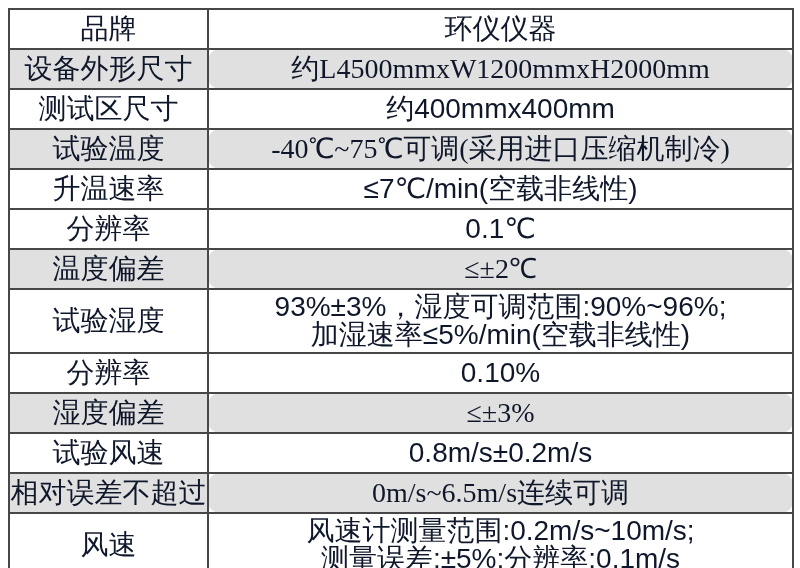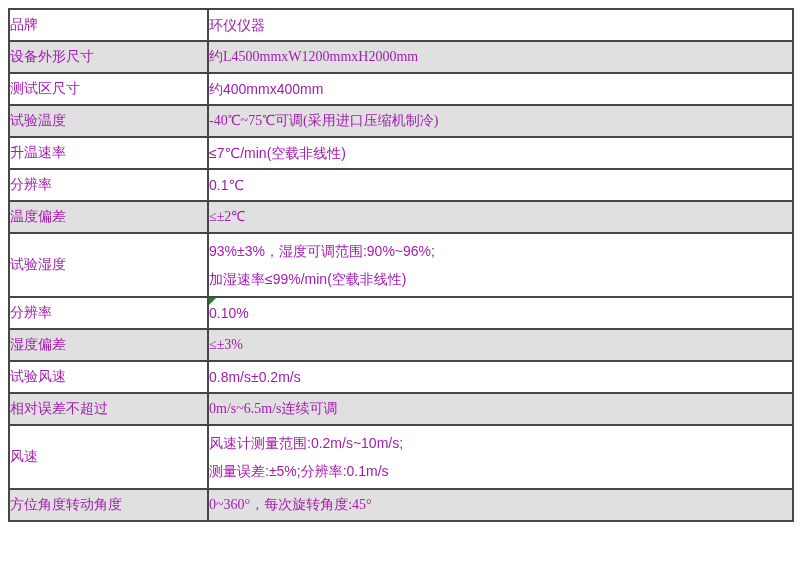--- a/index.html
+++ b/index.html
@@ -14,33 +14,34 @@
     position: absolute;
     left: 8px;
     top: 8px;
     width: 784px;
     border-collapse: collapse;
     table-layout: fixed;
   }
   .spec-table td {
     border: 2px solid #474747;
     padding: 0;
+    text-align: center;
     vertical-align: middle;
-    font-size: 14px;
-    color: #a21caf;
+    font-size: 28px;
+    color: #0f172a;
     overflow: hidden;
     white-space: nowrap;
   }
   col.c-label { width: 199px; }
   col.c-value { width: 585px; }
   tr.single td { height: 30px; }
   tr.double td { height: 62px; }
   tr.shaded td { background: #e0e0e0; font-family: Liberation Serif, serif; }
   tr.plain td  { background: #ffffff; }
-  .value-cell { position: relative; }
+  .value-cell { position: relative; border-radius: 12px; }
   .line { line-height: 28px; }
   .corner-marker {
     position: absolute;
     top: 0;
     left: 0;
     width: 0;
     height: 0;
     border-top: 7px solid #1f8a1f;
     border-right: 7px solid transparent;
   }
@@ -93,21 +94,21 @@
     <tr class="single shaded">
       <td><span>温度偏差</span></td>
       <td class="value-cell">
           <div class="line">≤±2℃</div>
         </td>
     </tr>
     <tr class="double plain">
       <td><span>试验湿度</span></td>
       <td class="value-cell">
         <div class="line">93%±3%，湿度可调范围:90%~96%;</div>
-        <div class="line">加湿速率≤99%/min(空载非线性)</div>
+        <div class="line">加湿速率≤5%/min(空载非线性)</div>
       </td>
     </tr>
     <tr class="single plain">
       <td><span>分辨率</span></td>
       <td class="value-cell">
         <span class="corner-marker"></span>
         <div class="line">0.10%</div>
       </td>
     </tr>
     <tr class="single shaded">

